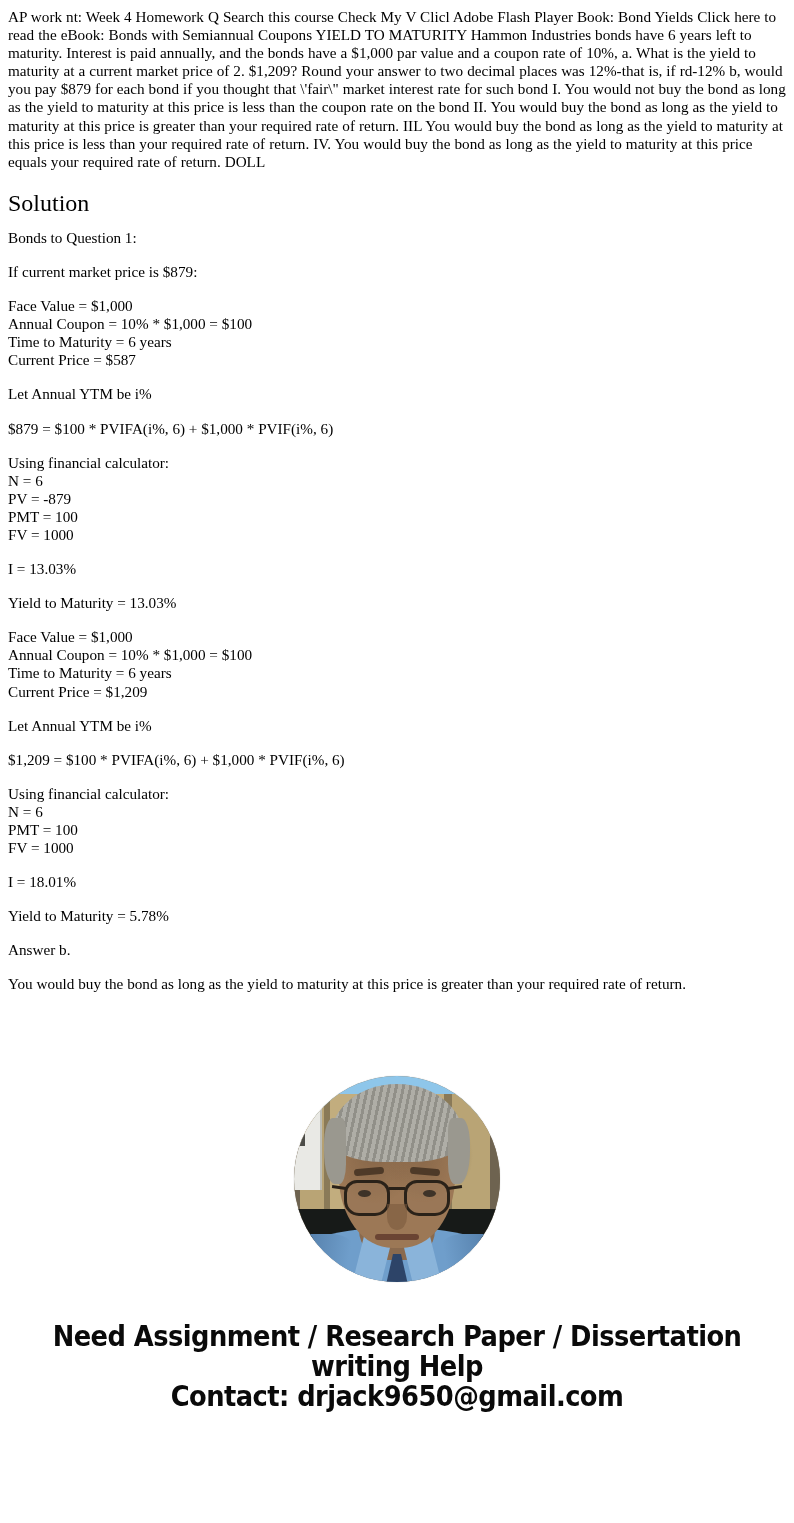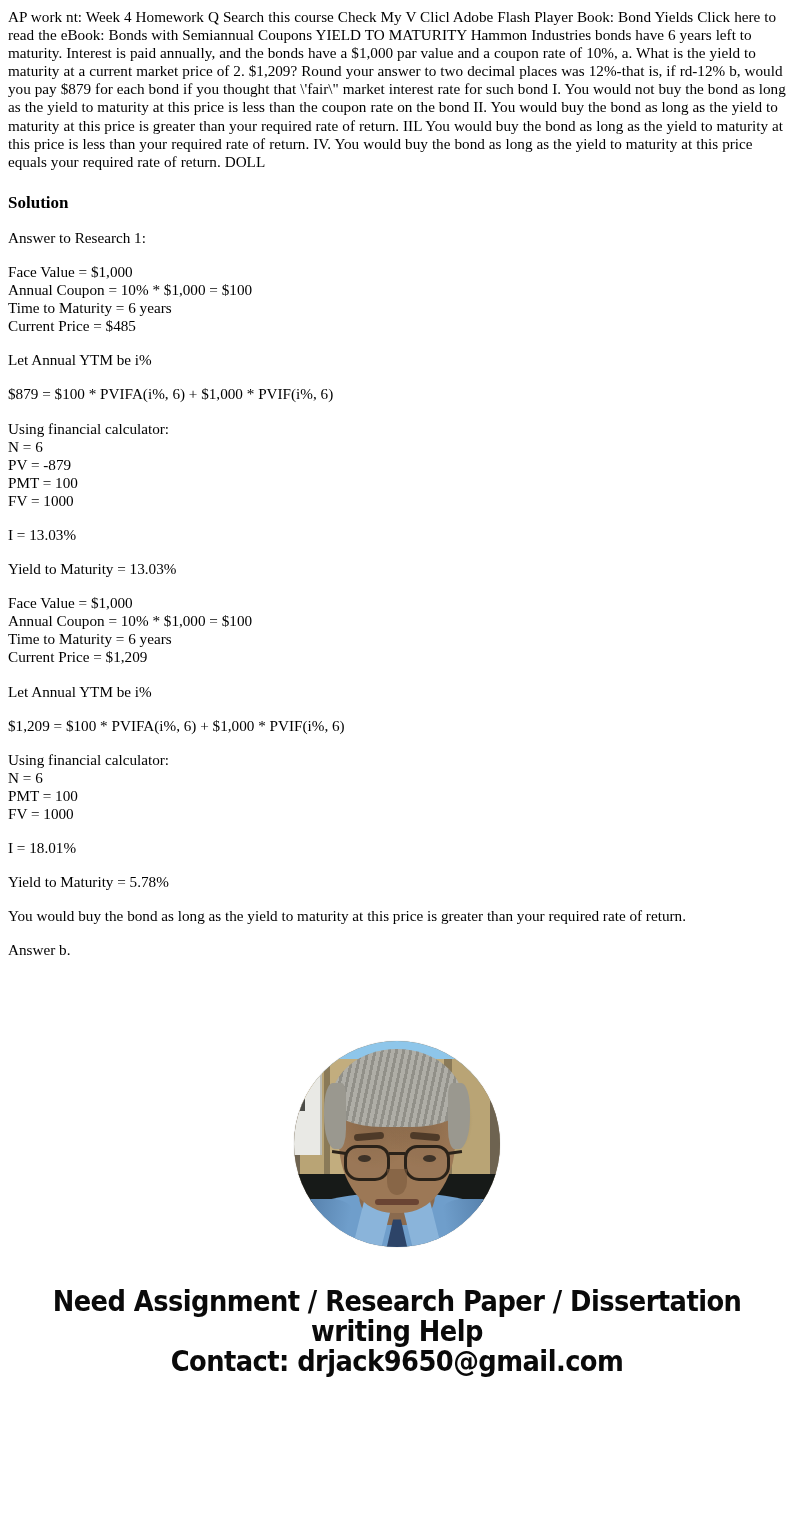--- a/index.html
+++ b/index.html
@@ -26,22 +26,22 @@
   .question-block {
     font-size: 15.2px;
     line-height: 18.1px;
     text-align: left;
     margin: 0 0 10px 0;
     word-spacing: 0.2px;
   }
 
   
   .solution-heading {
-    font-size: 17px;
-    font-weight: bold;
+    font-size: 24px;
+    font-weight: normal;
     line-height: 20px;
     margin: 22px 0 16px 0;
   }
 
   
   .answer-body {
     font-size: 15.2px;
     line-height: 18.1px;
   }
   .para {
@@ -336,29 +336,30 @@
 <body>
 
 <div class="page">
 
   <p class="question-block">AP work nt: Week 4 Homework Q Search this course Check My V Clicl Adobe Flash Player Book: Bond Yields Click here to read the eBook: Bonds with Semiannual Coupons YIELD TO MATURITY Hammon Industries bonds have 6 years left to maturity. Interest is paid annually, and the bonds have a $1,000 par value and a coupon rate of 10%, a. What is the yield to maturity at a current market price of 2. $1,209? Round your answer to two decimal places was 12%-that is, if rd-12% b, would you pay $879 for each bond if you thought that \'fair\" market interest rate for such bond I. You would not buy the bond as long as the yield to maturity at this price is less than the coupon rate on the bond II. You would buy the bond as long as the yield to maturity at this price is greater than your required rate of return. IIL You would buy the bond as long as the yield to maturity at this price is less than your required rate of return. IV. You would buy the bond as long as the yield to maturity at this price equals your required rate of return. DOLL</p>
 
   <h2 class="solution-heading">Solution</h2>
 
   <div class="answer-body">
 
-    <p class="para">Answer to Research 1:</p>
-
-
+    <p class="para">Bonds to Question 1:</p>
+
+
+    <p class="para">If current market price is $879:</p>
 
     <div class="lines">
       <span class="ln">Face Value = $1,000</span>
       <span class="ln">Annual Coupon = 10% * $1,000 = $100</span>
       <span class="ln">Time to Maturity = 6 years</span>
-      <span class="ln">Current Price = $485</span>
+      <span class="ln">Current Price = $587</span>
     </div>
 
     <p class="para">Let Annual YTM be i%</p>
 
     <p class="para">$879 = $100 * PVIFA(i%, 6) + $1,000 * PVIF(i%, 6)</p>
 
     <div class="lines">
       <span class="ln">Using financial calculator:</span>
       <span class="ln">N = 6</span>
       <span class="ln">PV = -879</span>
@@ -386,23 +387,23 @@
       <span class="ln">Using financial calculator:</span>
       <span class="ln">N = 6</span>
       <span class="ln">PMT = 100</span>
       <span class="ln">FV = 1000</span>
     </div>
 
     <p class="para">I = 18.01%</p>
 
     <p class="para">Yield to Maturity = 5.78%</p>
 
+    <p class="para">Answer b.</p>
+
     <p class="para">You would buy the bond as long as the yield to maturity at this price is greater than your required rate of return.</p>
-
-    <p class="para">Answer b.</p>
 
   </div>
 
   <div class="avatar-wrap">
     <div class="avatar" title="photo of a man with glasses wearing a blue shirt">
       <div class="av-sky"></div>
       <div class="av-wall">
         <div class="av-wall-tex"></div>
       </div>
       <div class="av-doorpatch"></div>

